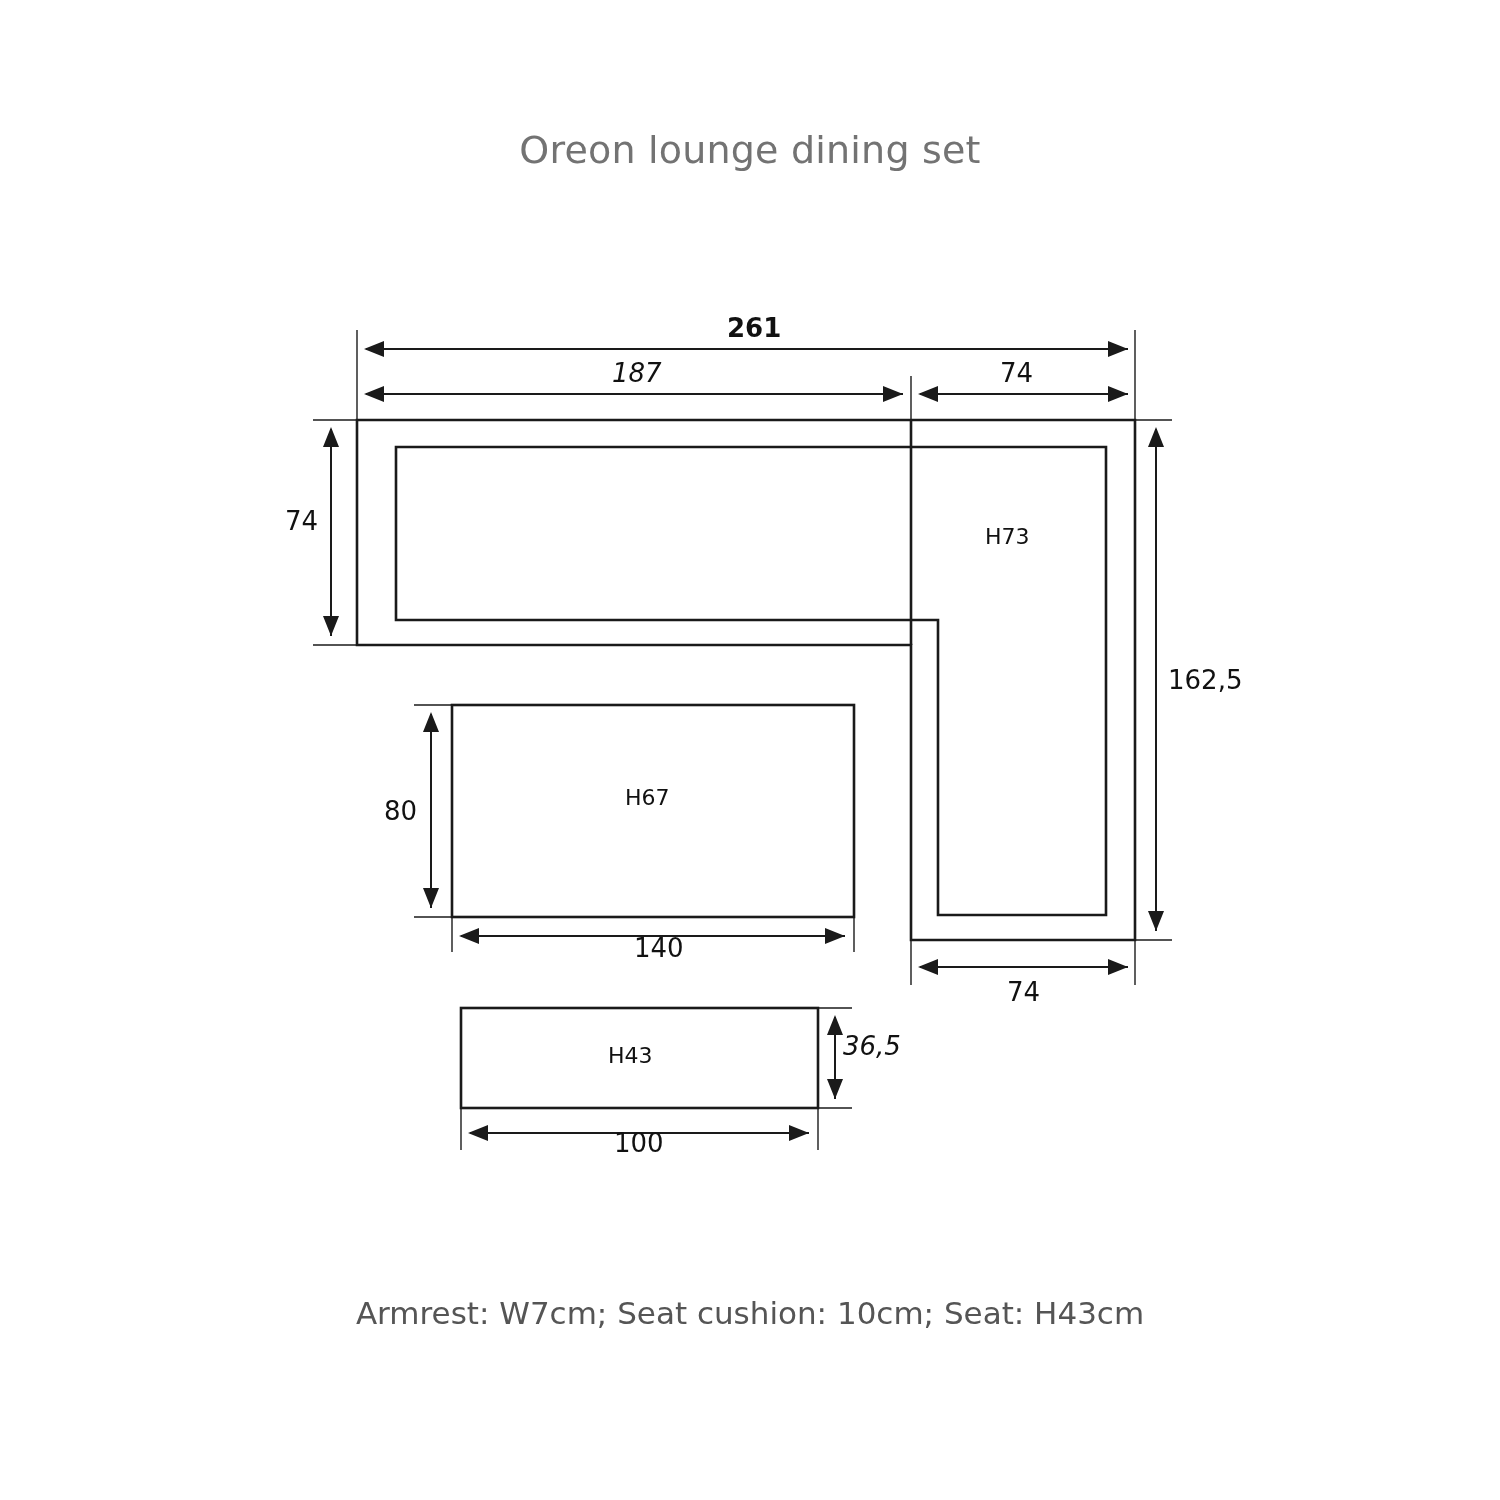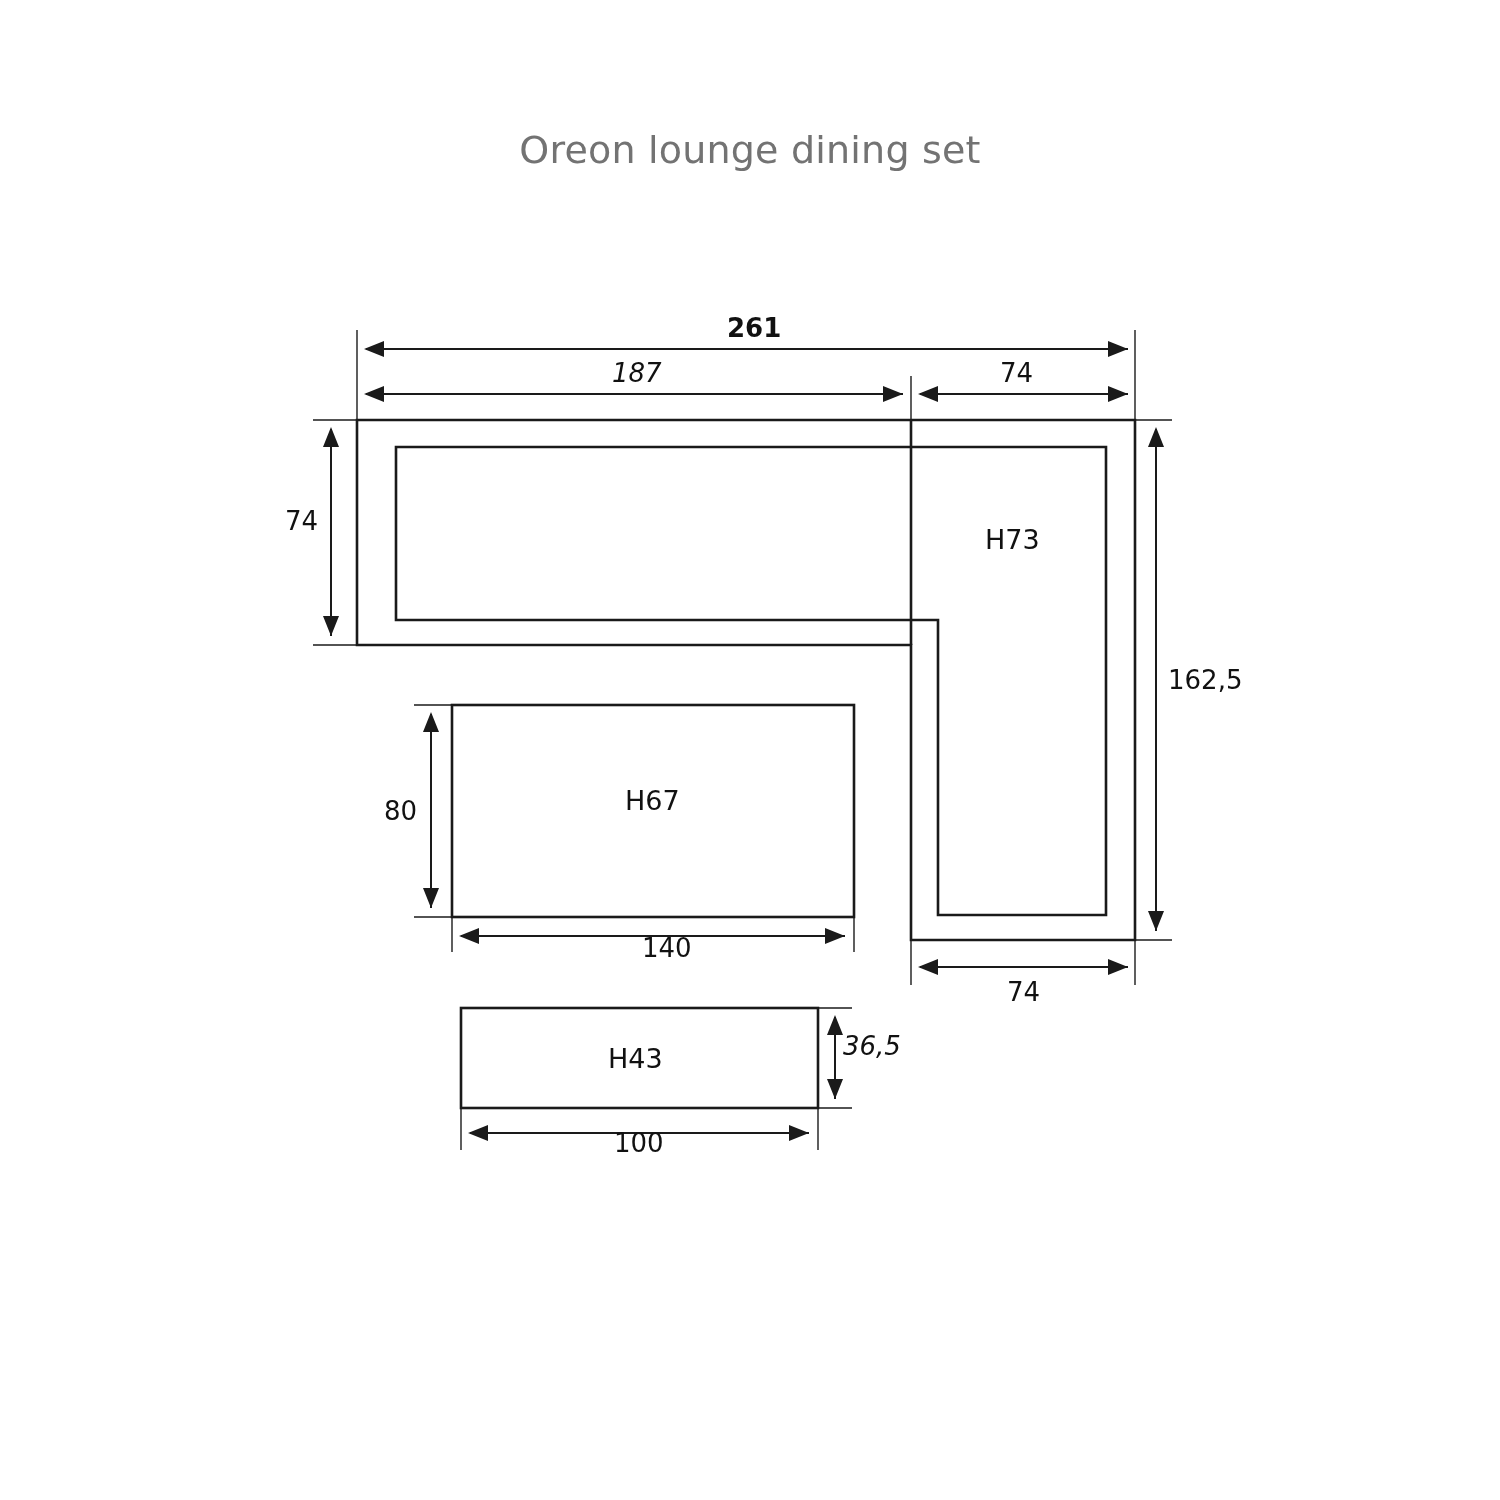--- a/index.html
+++ b/index.html
@@ -48,21 +48,21 @@
     height: 1500px;
   }
   .dimlabel {
     position: absolute;
     font-size: 26px;
     color: #111111;
     white-space: nowrap;
   }
   .shapelabel {
     position: absolute;
-    font-size: 27px;
+    font-size: 22px;
     color: #111111;
     white-space: nowrap;
   }
 </style>
 </head>
 <body>
 
 <div id="stage">
 
   <div class="title">Oreon lounge dining set</div>
@@ -135,21 +135,22 @@
     </g>
   </svg>
 
   <div class="dimlabel" style="left:727px; top:313px;font-weight:bold;">261</div>
   <div class="dimlabel" style="left:612px; top:358px;font-style:italic;">187</div>
   <div class="dimlabel" style="left:1000px; top:358px;">74</div>
   <div class="dimlabel" style="left:285px; top:506px;">74</div>
   <div class="dimlabel" style="left:1168px; top:665px;">162,5</div>
   <div class="dimlabel" style="left:1007px; top:977px;">74</div>
   <div class="dimlabel" style="left:384px; top:796px;">80</div>
-  <div class="dimlabel" style="left:634px; top:933px;margin-left:8px;">140</div>
+  <div class="dimlabel" style="left:634px; top:933px;">140</div>
   <div class="dimlabel" style="left:843px; top:1031px;font-style:italic;">36,5</div>
   <div class="dimlabel" style="left:614px; top:1128px;">100</div>
 
   <div class="shapelabel" style="left:985px; top:524px;">H73</div>
   <div class="shapelabel" style="left:625px; top:785px;">H67</div>
   <div class="shapelabel" style="left:608px; top:1043px;">H43</div>
 
+  <div class="footnote">Armrest: W7cm; Seat cushion: 10cm; Seat: H43cm</div>
 </div>
 
 </body></html>

